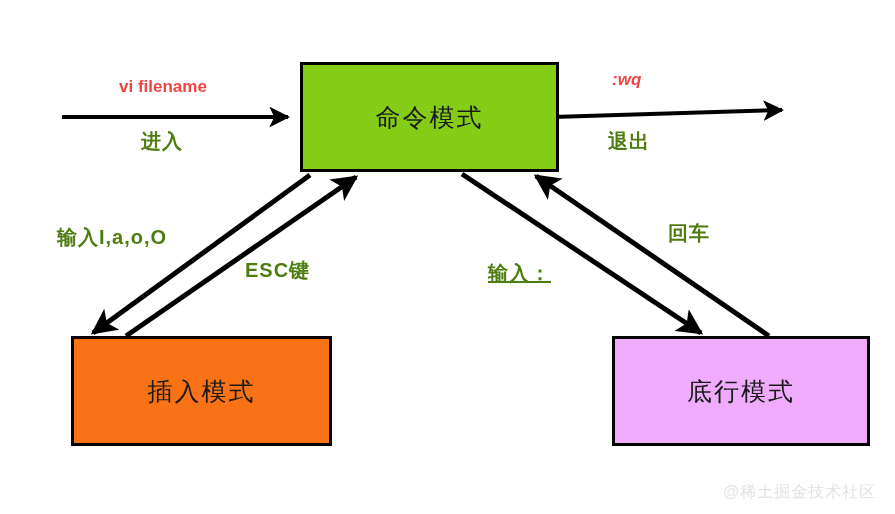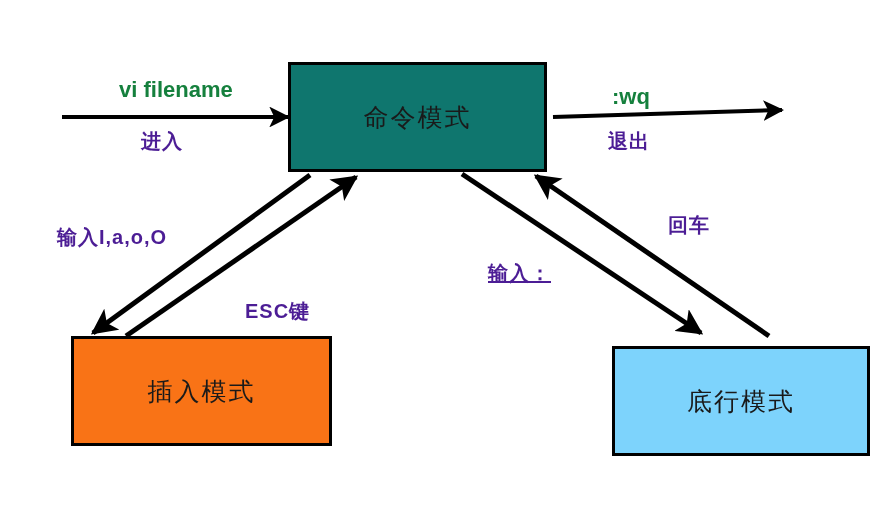--- a/index.html
+++ b/index.html
@@ -31,63 +31,63 @@
     border: 3px solid #000000;
     display: flex;
     align-items: center;
     justify-content: center;
     color: #1a1a1a;
     font-size: 25px;
     letter-spacing: 2px;
     font-weight: 400;
   }
   #node-command {
-    left: 288px;
+    left: 300px;
     top: 62px;
     width: 259px;
     height: 110px;
-    background: #0f766e;
+    background: #84cc16;
   }
   #node-insert {
     left: 57px;
     top: 336px;
     width: 261px;
     height: 110px;
     background: #f97316;
     margin-left: 14px;
   }
   #node-lastline {
     left: 612px;
-    top: 346px;
+    top: 336px;
     width: 258px;
     height: 110px;
-    background: #7dd3fc;
+    background: #f0abfc;
   }
   .edge-label {
     position: absolute;
     white-space: nowrap;
-    color: #4c1d95;
+    color: #4d7c0f;
     font-size: 20px;
     font-weight: bold;
     letter-spacing: 1px;
   }
   .edge-label.cmd {
-    color: #15803d;
-    font-size: 22px;
+    color: #ef4444;
+    font-size: 17px;
     letter-spacing: 0px;
     text-align: right;
   }
   #label-vi-filename { left: 119px; top: 77px; }
   #label-enter       { left: 141px; top: 128px; }
-  #label-wq          { left: 612px; top: 84px; }
+  #label-wq          { left: 612px; top: 70px; font-style: italic; }
   #label-quit        { left: 608px; top: 128px; }
   #label-insert-keys { left: 57px;  top: 224px; }
-  #label-esc         { left: 245px; top: 257px; margin-top: 41px; }
+  #label-esc         { left: 245px; top: 257px; }
   #label-colon       { left: 488px; top: 260px; text-decoration: underline; }
-  #label-return      { left: 668px; top: 212px; }
+  #label-return      { left: 668px; top: 220px; }
   #watermark {
     position: absolute;
     left: 723px;
     top: 482px;
     font-size: 16px;
     color: #e2e2e2;
     letter-spacing: 1px;
     white-space: nowrap;
   }
 </style>
@@ -137,14 +137,15 @@
   <div class="edge-label" id="label-quit">退出</div>
 
   <div class="edge-label" id="label-insert-keys">输入I,a,o,O</div>
 
   <div class="edge-label" id="label-esc">ESC键</div>
 
   <div class="edge-label" id="label-colon">输入：</div>
 
   <div class="edge-label" id="label-return">回车</div>
 
+  <div id="watermark">@稀土掘金技术社区</div>
 
 </div>
 
 </body></html>

